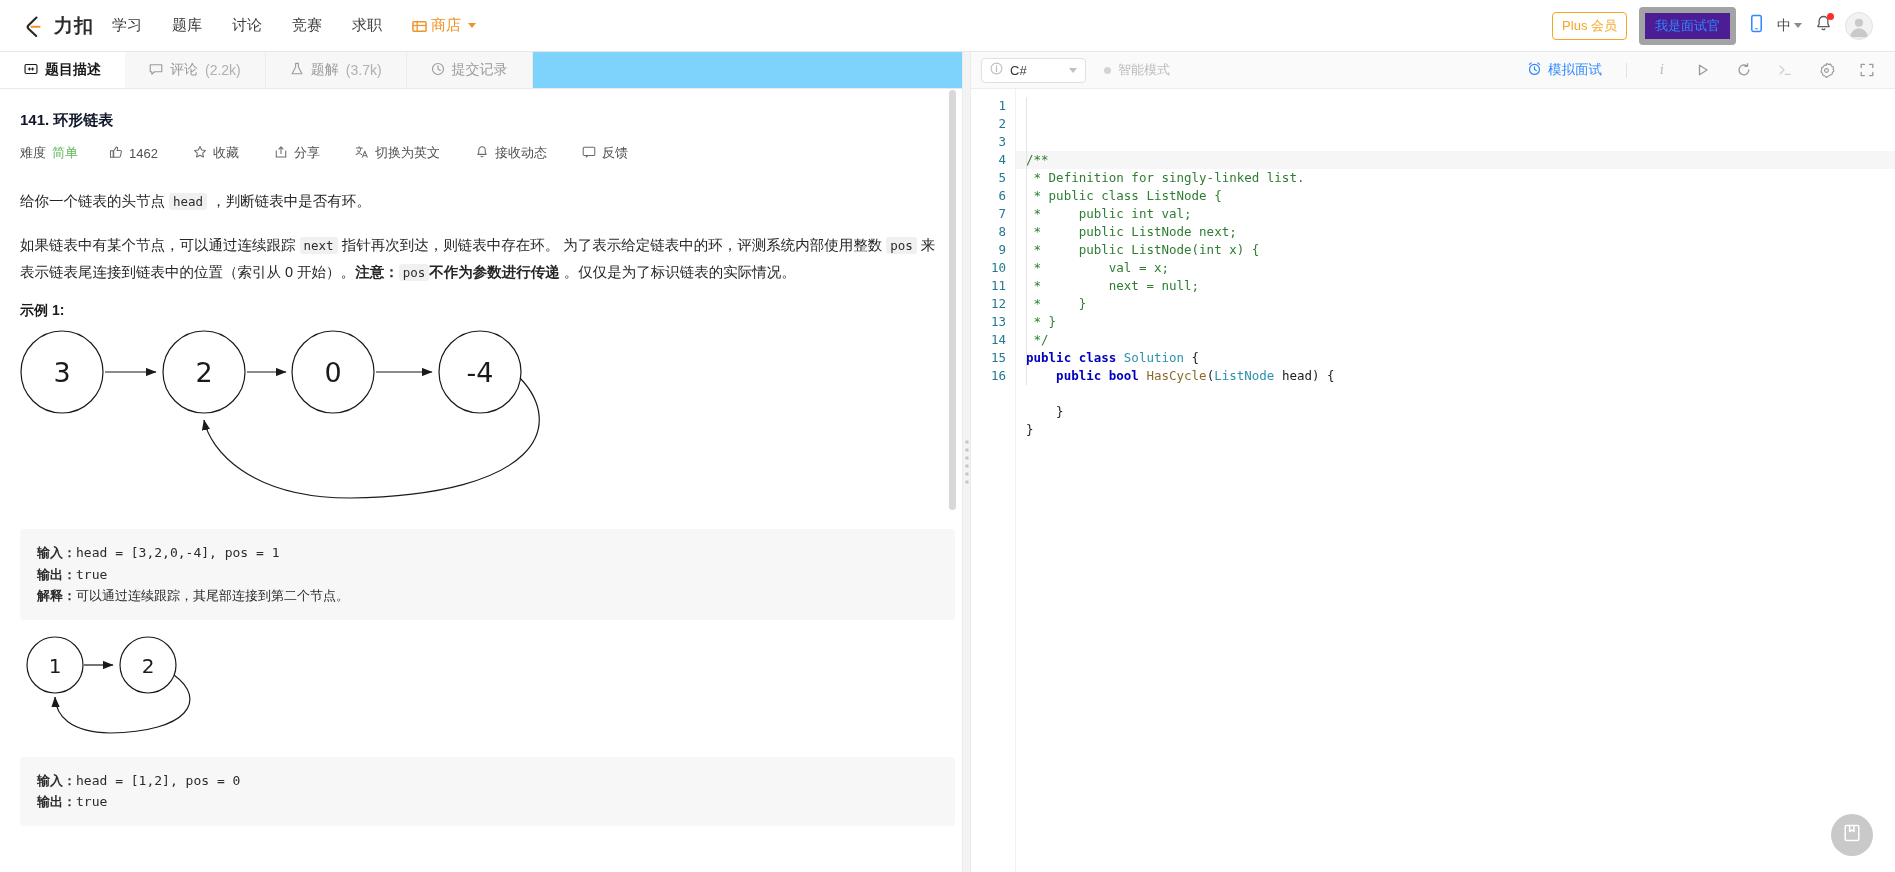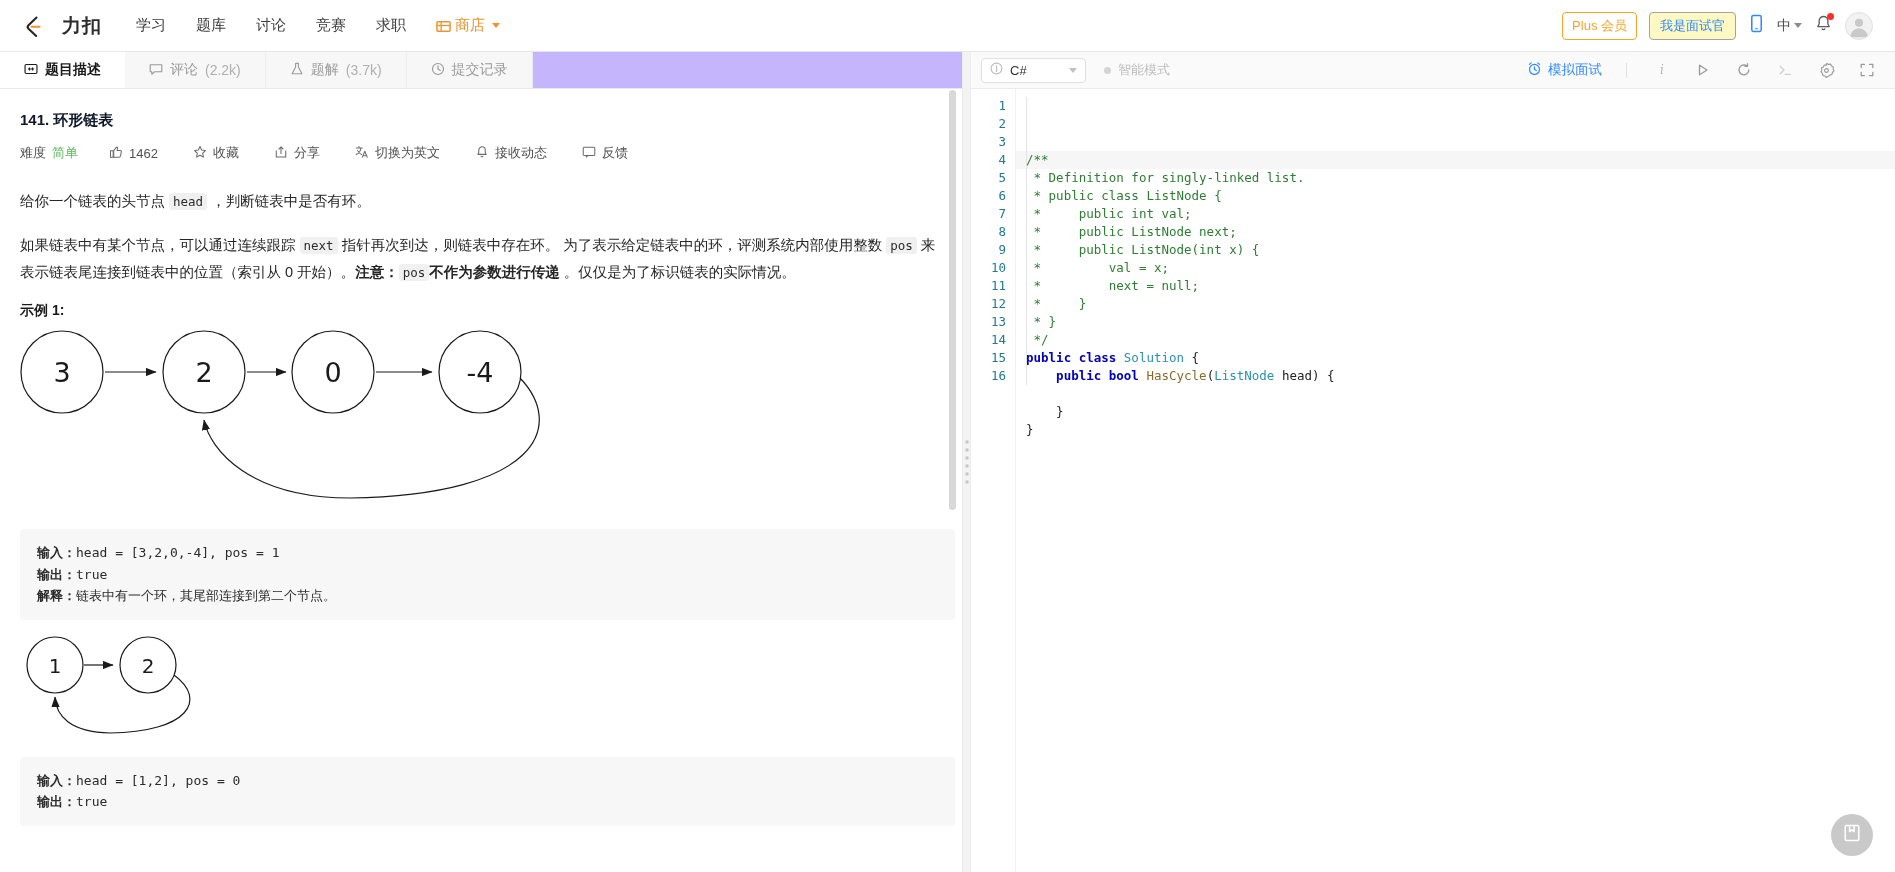--- a/index.html
+++ b/index.html
@@ -12,41 +12,41 @@
 
   
   .topbar {
     height: 52px; width: 100%;
     display: flex; align-items: center;
     border-bottom: 1px solid #e7e7e7;
     background: #fff;
     padding: 0 22px 0 20px;
     position: relative;
   }
-  .brand { display: flex; align-items: center; gap: 16px; margin-right: 34px; }
+  .brand { display: flex; align-items: center; gap: 8px; margin-right: 18px; }
   .brand-logo { width: 26px; height: 26px; }
   .brand-text { font-size: 19px; font-weight: 700; color: #2b2b2b; letter-spacing: 1px; }
   .nav-links { display: flex; align-items: center; gap: 30px; }
   .nav-link { font-size: 15px; color: #3c3c3c; cursor: pointer; white-space: nowrap; }
   .nav-link.shop { color: #f0932b; display: flex; align-items: center; gap: 4px; }
   .shop-icon { width: 15px; height: 15px; display:inline-block; }
   .caret-down {
     display: inline-block; width: 0; height: 0;
     border-left: 4px solid transparent; border-right: 4px solid transparent;
     border-top: 5px solid #8c8c8c; margin-left: 3px;
   }
 
   .top-right { margin-left: auto; display: flex; align-items: center; gap: 12px; }
   .btn-plus {
     border: 1px solid #f5a623; color: #f5a623; background: #fff;
     border-radius: 4px; padding: 4px 9px; font-size: 13px; cursor: pointer;
     display: flex; align-items: center; gap: 4px; white-space: nowrap;
   }
   .btn-interviewer {
-    border: 1px solid #a3a3a3; color: #2f88ff; background: #fef9c3;
+    border: 6px solid #a3a3a3; color: #2f88ff; background: #4c1d95;
     border-radius: 4px; padding: 4px 10px; font-size: 13px; cursor: pointer;
     white-space: nowrap;
   }
   .icon-btn { cursor: pointer; display: flex; align-items: center; color: #5c5c5c; }
   .lang-switch { display: flex; align-items: center; font-size: 14px; color: #4a4a4a; cursor: pointer; }
   .bell-wrap { position: relative; }
   .bell-dot {
     position: absolute; top: -1px; right: -1px;
     width: 7px; height: 7px; border-radius: 50%; background: #ff2d2d;
   }
@@ -61,21 +61,21 @@
   .workspace { display: flex; height: calc(872px - 52px); width: 100%; }
 
   
   .left-panel {
     width: 962px; height: 100%;
     display: flex; flex-direction: column;
     background: #fff; position: relative;
   }
   .tabs-row {
     height: 37px; display: flex; align-items: stretch;
-    border-bottom: 1px solid #e9e9e9; background: #c4b5fd; flex: none;
+    border-bottom: 1px solid #e9e9e9; background: #7dd3fc; flex: none;
   }
   .tab {
     display: flex; align-items: center; gap: 7px;
     padding: 0 24px; font-size: 14px; color: #9b9b9b;
     cursor: pointer; position: relative; background: #f7f7f7;
     border-right: 1px solid #ececec;
   }
   .tab.active { color: #1a1a1a; font-weight: 600; background: #fff; border-right: none; }
   .tab .tcount { color: #b0b0b0; font-weight: 400; }
   .tab.active .ticon svg { stroke: #1a1a1a; }
@@ -402,21 +402,21 @@
           <g font-family="DejaVu Sans, sans-serif" font-size="27" fill="#1a1a1a" text-anchor="middle" dominant-baseline="middle">
             <text x="42" y="44">3</text>
             <text x="184" y="44">2</text>
             <text x="313" y="44">0</text>
             <text x="460" y="44">-4</text>
           </g>
         </svg>
       </div>
       <div class="pre-block"><b>输入：</b><span>head = [3,2,0,-4], pos = 1</span>
 <b>输出：</b><span>true</span>
-<b>解释：</b><span>链表中有一个环，其尾部连接到第二个节点。</span></div>
+<b>解释：</b><span>可以通过连续跟踪，其尾部连接到第二个节点。</span></div>
 
       <div class="diagram">
         <svg width="300" height="115" viewBox="0 0 300 115">
           <defs>
             <marker id="ah2" markerWidth="9" markerHeight="7" refX="8.5" refY="3.5" orient="auto">
               <polygon points="0 0, 9 3.5, 0 7" fill="#1a1a1a"></polygon>
             </marker>
           </defs>
           <g fill="none" stroke="#1a1a1a" stroke-width="1.2">
             <circle cx="35" cy="37" r="28"></circle>

